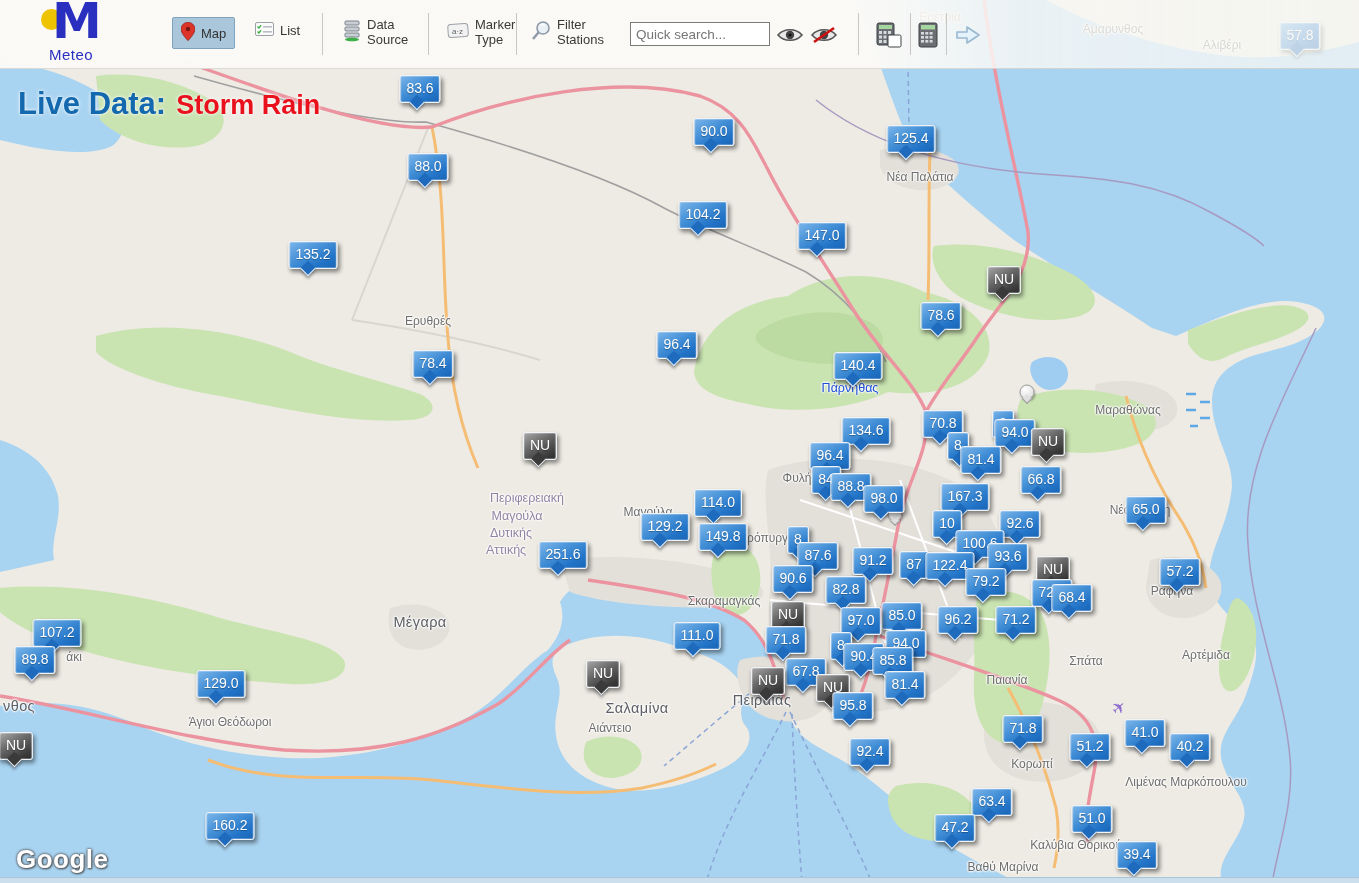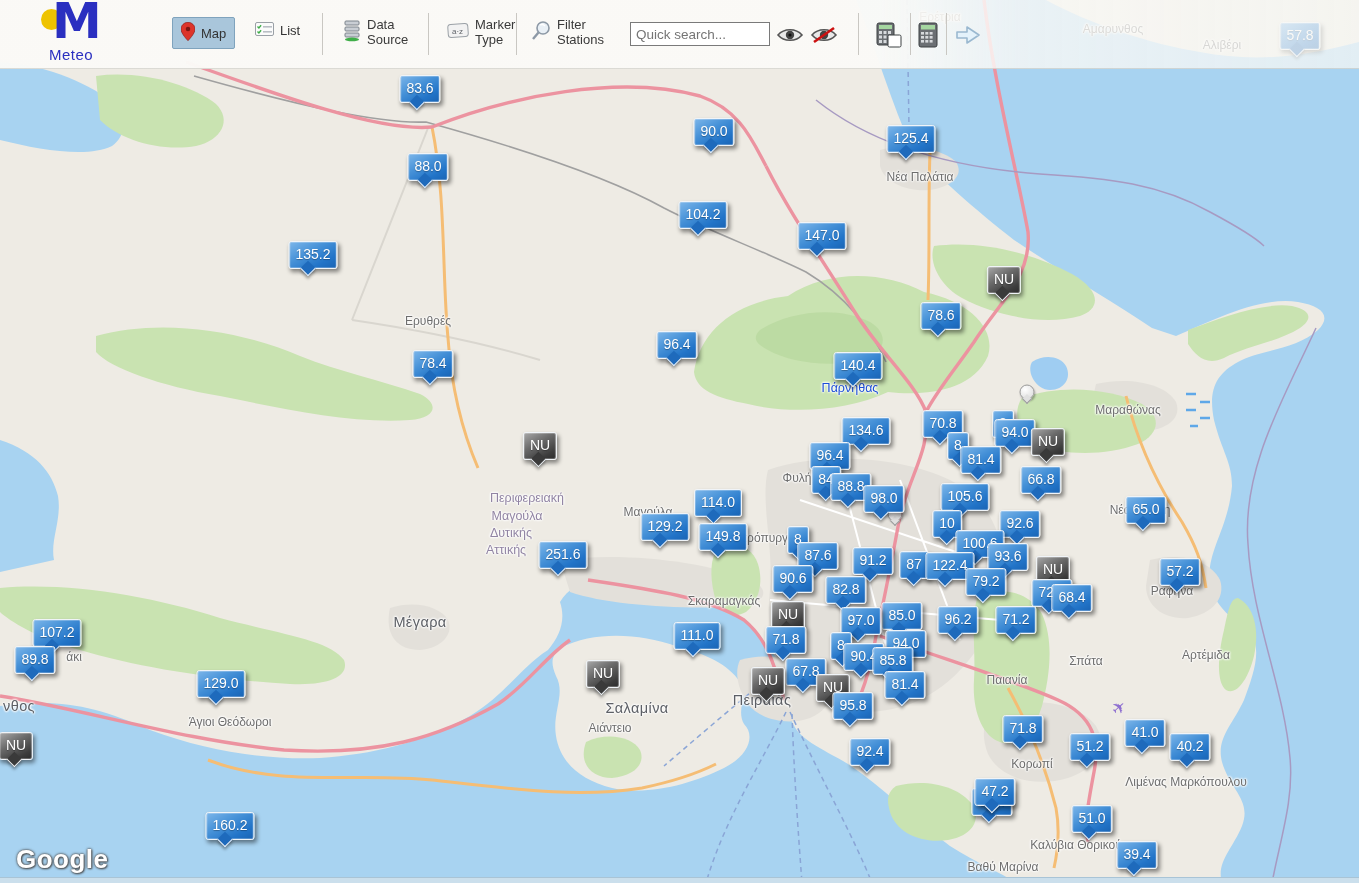--- a/index.html
+++ b/index.html
@@ -215,21 +215,21 @@
       <div class="marker" style="left: 866px; top: 417px;">134.6</div>
       <div class="marker" style="left: 1015px; top: 419px;">94.0</div>
       <div class="marker g" style="left: 1048px; top: 428px;">NU</div>
       <div class="marker g" style="left: 540px; top: 432px;">NU</div>
       <div class="marker" style="left: 958px; top: 432px;">8</div>
       <div class="marker" style="left: 830px; top: 442px;">96.4</div>
       <div class="marker" style="left: 981px; top: 446px;">81.4</div>
       <div class="marker" style="left: 826px; top: 466px;">84</div>
       <div class="marker" style="left: 1041px; top: 466px;">66.8</div>
       <div class="marker" style="left: 851px; top: 473px;">88.8</div>
-      <div class="marker" style="left: 965px; top: 483px;">105.6</div>
+      <div class="marker" style="left: 965px; top: 483px;">167.3</div>
       <div class="marker" style="left: 884px; top: 485px;">98.0</div>
       <div class="marker" style="left: 718px; top: 489px;">114.0</div>
       <div class="marker" style="left: 1146px; top: 496px;">65.0</div>
       <div class="marker" style="left: 947px; top: 510px;">10</div>
       <div class="marker" style="left: 1020px; top: 510px;">92.6</div>
       <div class="marker" style="left: 665px; top: 513px;">129.2</div>
       <div class="marker" style="left: 723px; top: 523px;">149.8</div>
       <div class="marker" style="left: 798px; top: 526px;">8</div>
       <div class="marker" style="left: 980px; top: 530px;">100.6</div>
       <div class="marker" style="left: 563px; top: 541px;">251.6</div>
@@ -266,25 +266,28 @@
       <div class="marker g" style="left: 833px; top: 674px;">NU</div>
       <div class="marker" style="left: 853px; top: 692px;">95.8</div>
       <div class="marker" style="left: 1023px; top: 715px;">71.8</div>
       <div class="marker" style="left: 1145px; top: 719px;">41.0</div>
       <div class="marker g" style="left: 16px; top: 732px;">NU</div>
       <div class="marker" style="left: 1090px; top: 733px;">51.2</div>
       <div class="marker" style="left: 1190px; top: 733px;">40.2</div>
       <div class="marker" style="left: 870px; top: 738px;">92.4</div>
       <div class="marker" style="left: 992px; top: 788px;">63.4</div>
       <div class="marker" style="left: 1092px; top: 805px;">51.0</div>
-      <div class="marker" style="left: 955px; top: 778px; margin-left: 40px;">47.2</div>
+      <div class="marker" style="left: 955px; top: 814px;">47.2</div>
       <div class="marker" style="left: 230px; top: 812px;">160.2</div>
       <div class="marker" style="left: 1137px; top: 841px;">39.4</div>
     </div>
 
+  <div id="live-title">
+    <span class="t1">Live Data:</span><span class="t2">Storm Rain</span>
+  </div>
 
   <div id="topbar-overlay"></div>
   <div id="topbar">
 
     <div class="tb-abs" style="left:0;top:0;width:140px;height:68px;">
       <div class="logo-dot"></div>
       <div class="logo-m">M</div>
       <div class="logo-text">Meteo</div>
     </div>
 

